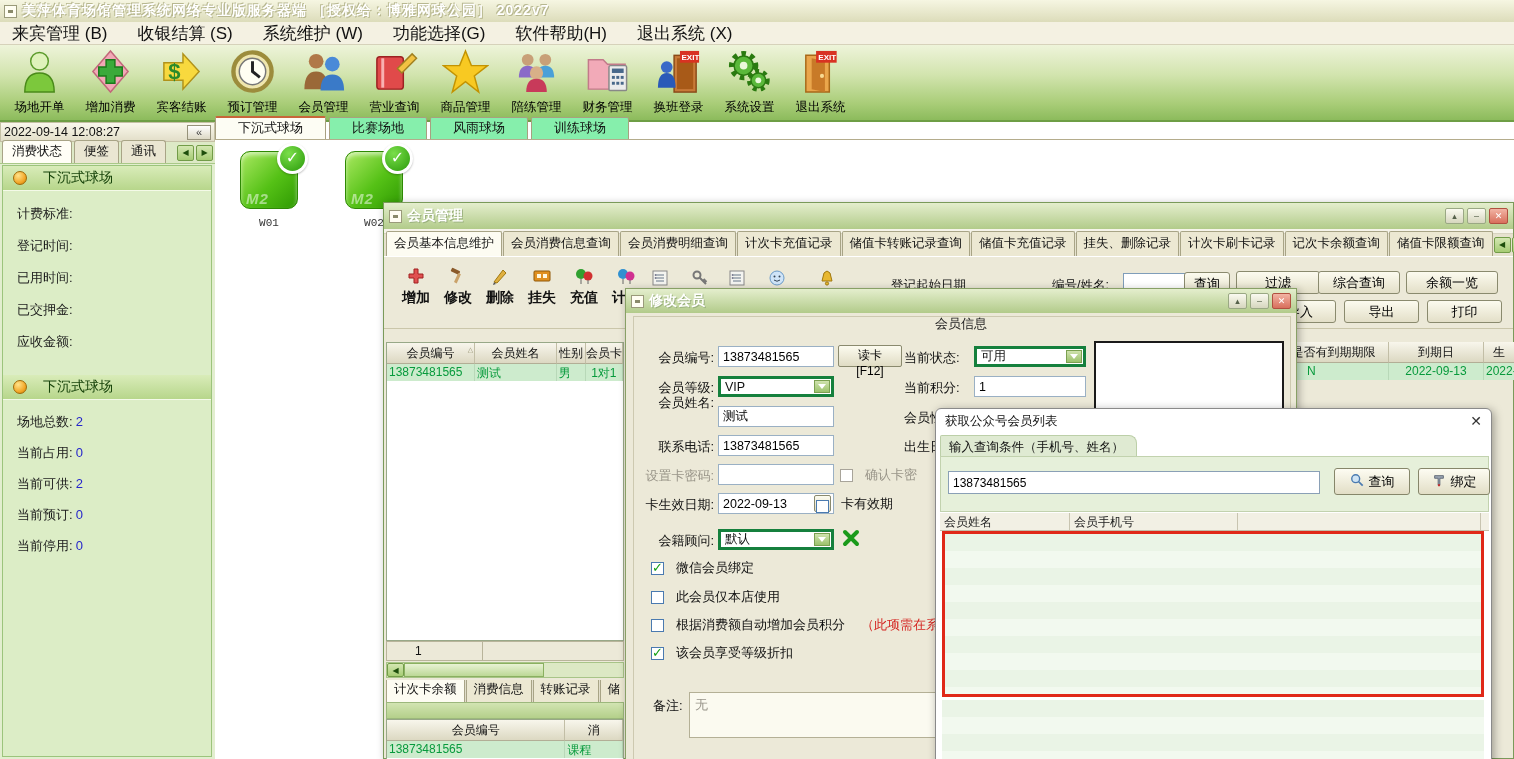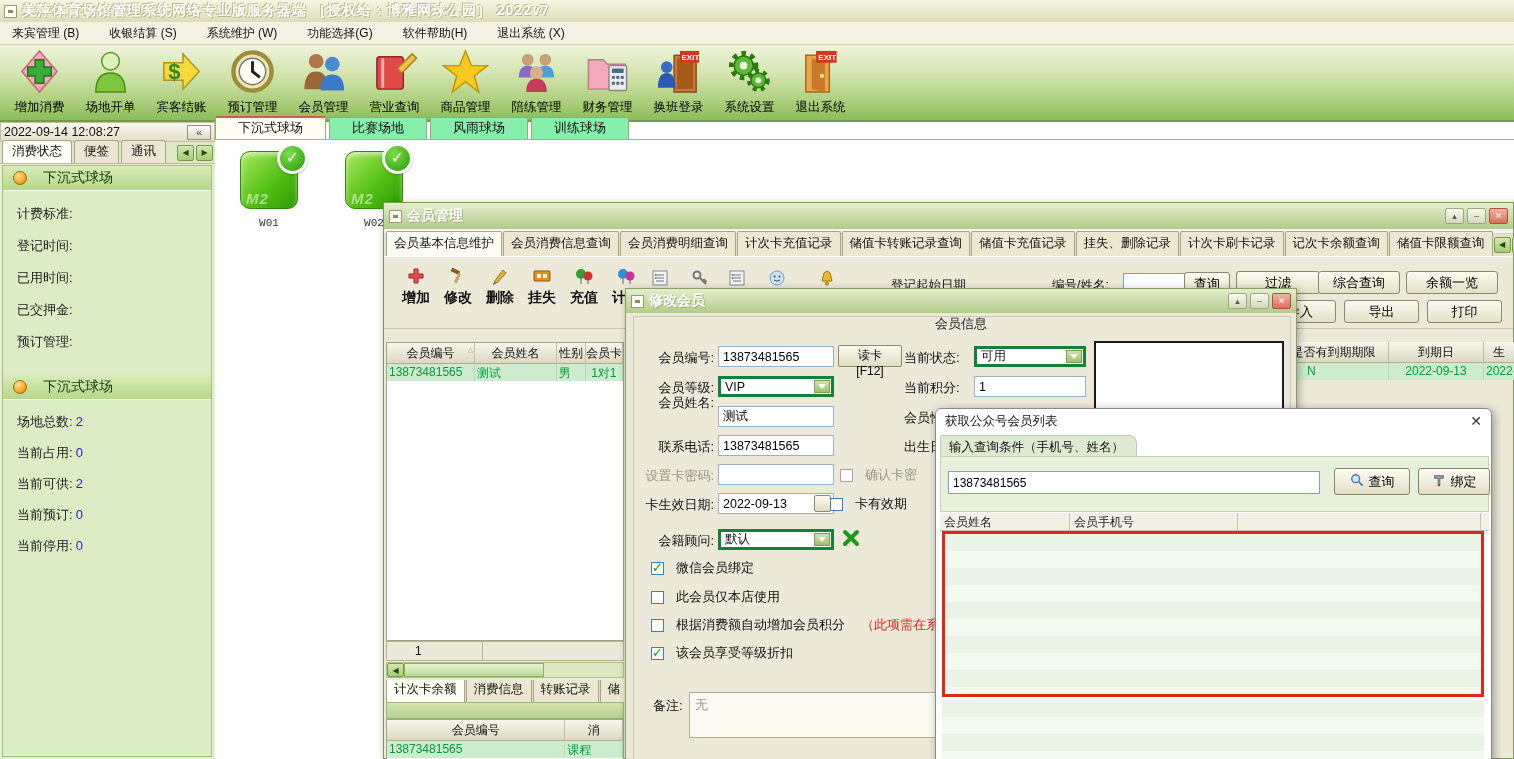--- a/index.html
+++ b/index.html
@@ -11,21 +11,21 @@
   .titlebar { position:absolute; left:0; top:0; width:100%; height:22px;
     background:linear-gradient(#f6f6e2,#dcdcba); display:flex; align-items:center; padding-left:4px; }
   .win-ico { width:13px; height:13px; background:#fffef2; border:1px solid #9a9a7a; margin-right:5px;
     display:flex; align-items:center; justify-content:center; }
   .win-ico i { width:5px; height:3px; background:#8a8a6a; }
   .title-text { color:#fff; font-weight:bold; font-size:14px; letter-spacing:1px;
     text-shadow:1px 1px 0 #b8b890, -1px -1px 0 #b8b890; white-space:nowrap; }
 
   
   .menubar { position:absolute; left:0; top:22px; width:100%; height:23px; background:#f4f1e2;
-    border-bottom:1px solid #d6d2ba; display:flex; align-items:center; gap:30px; padding-left:12px; font-size:12px; }
+    border-bottom:1px solid #d6d2ba; display:flex; align-items:center; gap:30px; padding-left:12px; font-size:17px; }
   .menu-item { cursor:default; white-space:nowrap; }
 
   
   .toolbar { position:absolute; left:0; top:45px; width:100%; height:77px;
     background:linear-gradient(#eef4da 0%,#d2e4ae 40%,#a9cd78 78%,#8cbb5c 100%);
     border-bottom:2px solid #6e9e45; display:flex; padding-left:4px; }
   .tool-btn { width:71px; padding-top:3px; display:flex; flex-direction:column; align-items:center; cursor:pointer; }
   .tool-btn svg { width:47px; height:47px; }
   .tool-btn .tlabel { font-size:12.5px; margin-top:1px; color:#000; white-space:nowrap; }
 
@@ -182,31 +182,31 @@
     <span class="menu-item">收银结算 (S)</span>
     <span class="menu-item">系统维护 (W)</span>
     <span class="menu-item">功能选择(G)</span>
     <span class="menu-item">软件帮助(H)</span>
     <span class="menu-item">退出系统 (X)</span>
   </div>
 
   <div class="toolbar">
     <div class="tool-btn">
       <span><svg viewBox="0 0 32 32" width="47" height="47">
+            <circle cx="16" cy="9" r="6" fill="#dff2bb" stroke="#5a9a2a"></circle>
+            <path d="M6 30 Q6 17 16 17 Q26 17 26 30 Z" fill="#7cc83c" stroke="#4a8a1a"></path>
+          </svg></span>
+      <span class="tlabel">场地开单</span>
+    </div>
+    <div class="tool-btn">
+      <span><svg viewBox="0 0 32 32" width="47" height="47">
             <path d="M16 2 L28 16 L16 30 L4 16 Z" fill="#f2a8b6" stroke="#c2687a"></path>
             <path d="M13 8 h6 v5 h5 v6 h-5 v5 h-6 v-5 h-5 v-6 h5 Z" fill="#3aaa3a" stroke="#1a7a1a"></path>
           </svg></span>
       <span class="tlabel">增加消费</span>
-    </div>
-    <div class="tool-btn">
-      <span><svg viewBox="0 0 32 32" width="47" height="47">
-            <circle cx="16" cy="9" r="6" fill="#dff2bb" stroke="#5a9a2a"></circle>
-            <path d="M6 30 Q6 17 16 17 Q26 17 26 30 Z" fill="#7cc83c" stroke="#4a8a1a"></path>
-          </svg></span>
-      <span class="tlabel">场地开单</span>
     </div>
     <div class="tool-btn">
       <span><svg viewBox="0 0 32 32" width="47" height="47">
             <path d="M4 10 h13 V4 l11 12 -11 12 v-6 H4 Z" fill="#f8d93e" stroke="#b0921a"></path>
             <text x="7" y="21" font-size="15" fill="#2a8a2a" font-weight="bold">$</text>
           </svg></span>
       <span class="tlabel">宾客结账</span>
     </div>
     <div class="tool-btn">
       <span><svg viewBox="0 0 32 32" width="47" height="47">
@@ -316,21 +316,21 @@
     </div>
     <div class="side-panel">
       <div class="section-header">
         <span class="ball-icon"></span>
         <span>下沉式球场</span>
       </div>
       <div class="side-field">计费标准:</div>
       <div class="side-field">登记时间:</div>
       <div class="side-field">已用时间:</div>
       <div class="side-field">已交押金:</div>
-      <div class="side-field">预订管理:</div>
+      <div class="side-field">应收金额:</div>
       <div class="section-header sec2">
         <span class="ball-icon"></span>
         <span>下沉式球场</span>
       </div>
       <div class="side-stat"><span>场地总数:</span><b>2</b></div>
       <div class="side-stat"><span>当前占用:</span><b>0</b></div>
       <div class="side-stat"><span>当前可供:</span><b>2</b></div>
       <div class="side-stat"><span>当前预订:</span><b>0</b></div>
       <div class="side-stat"><span>当前停用:</span><b>0</b></div>
     </div>
@@ -575,21 +575,21 @@
     <span class="ed-lbl dim" style="left:10px; top:178px; width:78px; text-align:right;">设置卡密码:</span>
     <input class="ed-input" style="left: 92px; top: 175px; width: 116px;" value="">
     <span class="cbrow" style="left:214px; top:177px;">
       <span class="cb dim"></span>
       <span class="dim" style="color:#9a968a;">确认卡密</span>
     </span>
 
     <span class="ed-lbl" style="left:10px; top:207px; width:78px; text-align:right;">卡生效日期:</span>
     <input class="ed-input" style="left: 92px; top: 204px; width: 116px;" value="2022-09-13">
     <button class="smallbtn" style="left:188px; top:206px; width:17px; height:17px;"></button>
-    <span class="cbrow" style="left:204px; top:206px;">
+    <span class="cbrow" style="left:190px; top:206px;align-items:flex-end;">
       <span class="cb"></span>
       <span>卡有效期</span>
     </span>
 
     <span class="ed-lbl" style="left:22px; top:243px; width:66px; text-align:right;">会籍顾问:</span>
     <div class="ed-dd" style="left:92px; top:240px; width:116px;">
       <span>默认</span>
         <span class="arrow"></span>
     </div>
     <span class="clear-x" style="left:216px; top:240px;"><svg viewBox="0 0 18 18" width="18" height="18">

